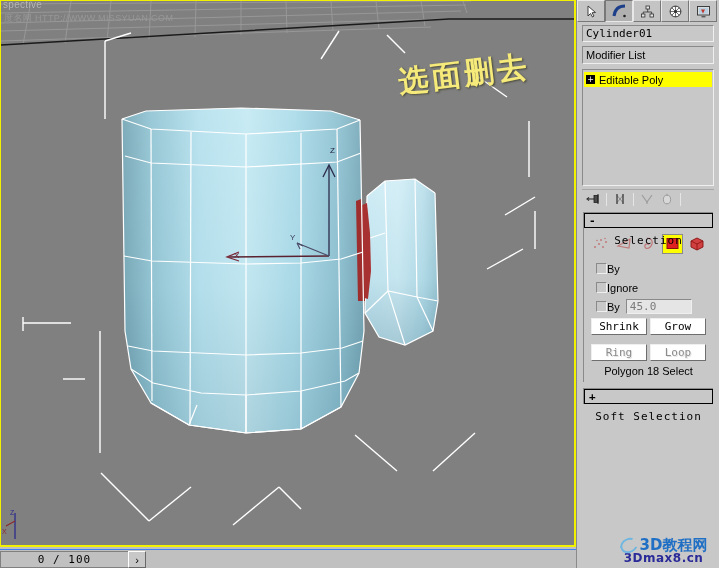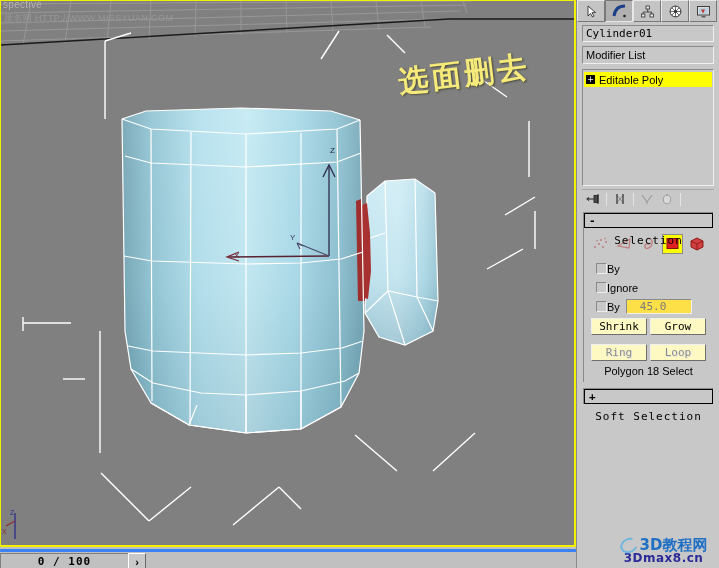--- a/index.html
+++ b/index.html
@@ -54,22 +54,21 @@
     text-shadow: 1px 1px 2px rgba(60,60,40,.8);
     white-space: nowrap;
     pointer-events: none;
   }
 
   
   #timebar {
     position: absolute; left: 0; top: 549px;
     width: 576px; height: 19px;
     background: #c0c0c0;
-    border-top: 3px solid #3b82f6;
-    font-weight: bold;
+    border-top: 1px solid #3b82f6;
   }
   #frame-field {
     position: absolute; left: 0; top: 1px;
     width: 128px; height: 17px;
     background: #c0c0c0;
     border: 1px solid #808080;
     border-right: none;
     display: flex; align-items: center; justify-content: center;
     font-family: "DejaVu Sans Mono", monospace;
     font-size: 11px; color: #000; letter-spacing: 1px;
@@ -217,32 +216,32 @@
     font-size: 11px;
   }
   .chk-box {
     width: 11px; height: 11px;
     background: #c8c8c8;
     border: 1px solid #8a8a8a;
     border-right-color: #efefef; border-bottom-color: #efefef;
   }
   .spin-field {
     width: 66px; height: 15px; margin-left: 6px;
-    background: #fde047;
+    background: #e5e5e5;
     border: 1px solid #8a8a8a;
     border-right-color: #efefef; border-bottom-color: #efefef;
-    display: flex; align-items: center; padding-left: 13px;
+    display: flex; align-items: center; padding-left: 3px;
     font-size: 11px; color: #7a7a7a;
     font-family: "DejaVu Sans Mono", monospace;
   }
 
   .btn-row { display: flex; gap: 3px; padding: 2px 5px 0 5px; }
   .m-btn {
     flex: 1; height: 17px;
-    background: #fef9c3;
+    background: #ffffff;
     border: 1px solid #efefef;
     border-right-color: #6e6e6e; border-bottom-color: #6e6e6e;
     display: flex; align-items: center; justify-content: center;
     font-family: "DejaVu Sans Mono", monospace;
     font-size: 11px;
   }
   .m-btn.disabled { color: #8c8c8c; text-shadow: 1px 1px 0 #e4e4e4; }
 
   #sel-status {
     text-align: center; padding: 4px 2px 0 2px;

